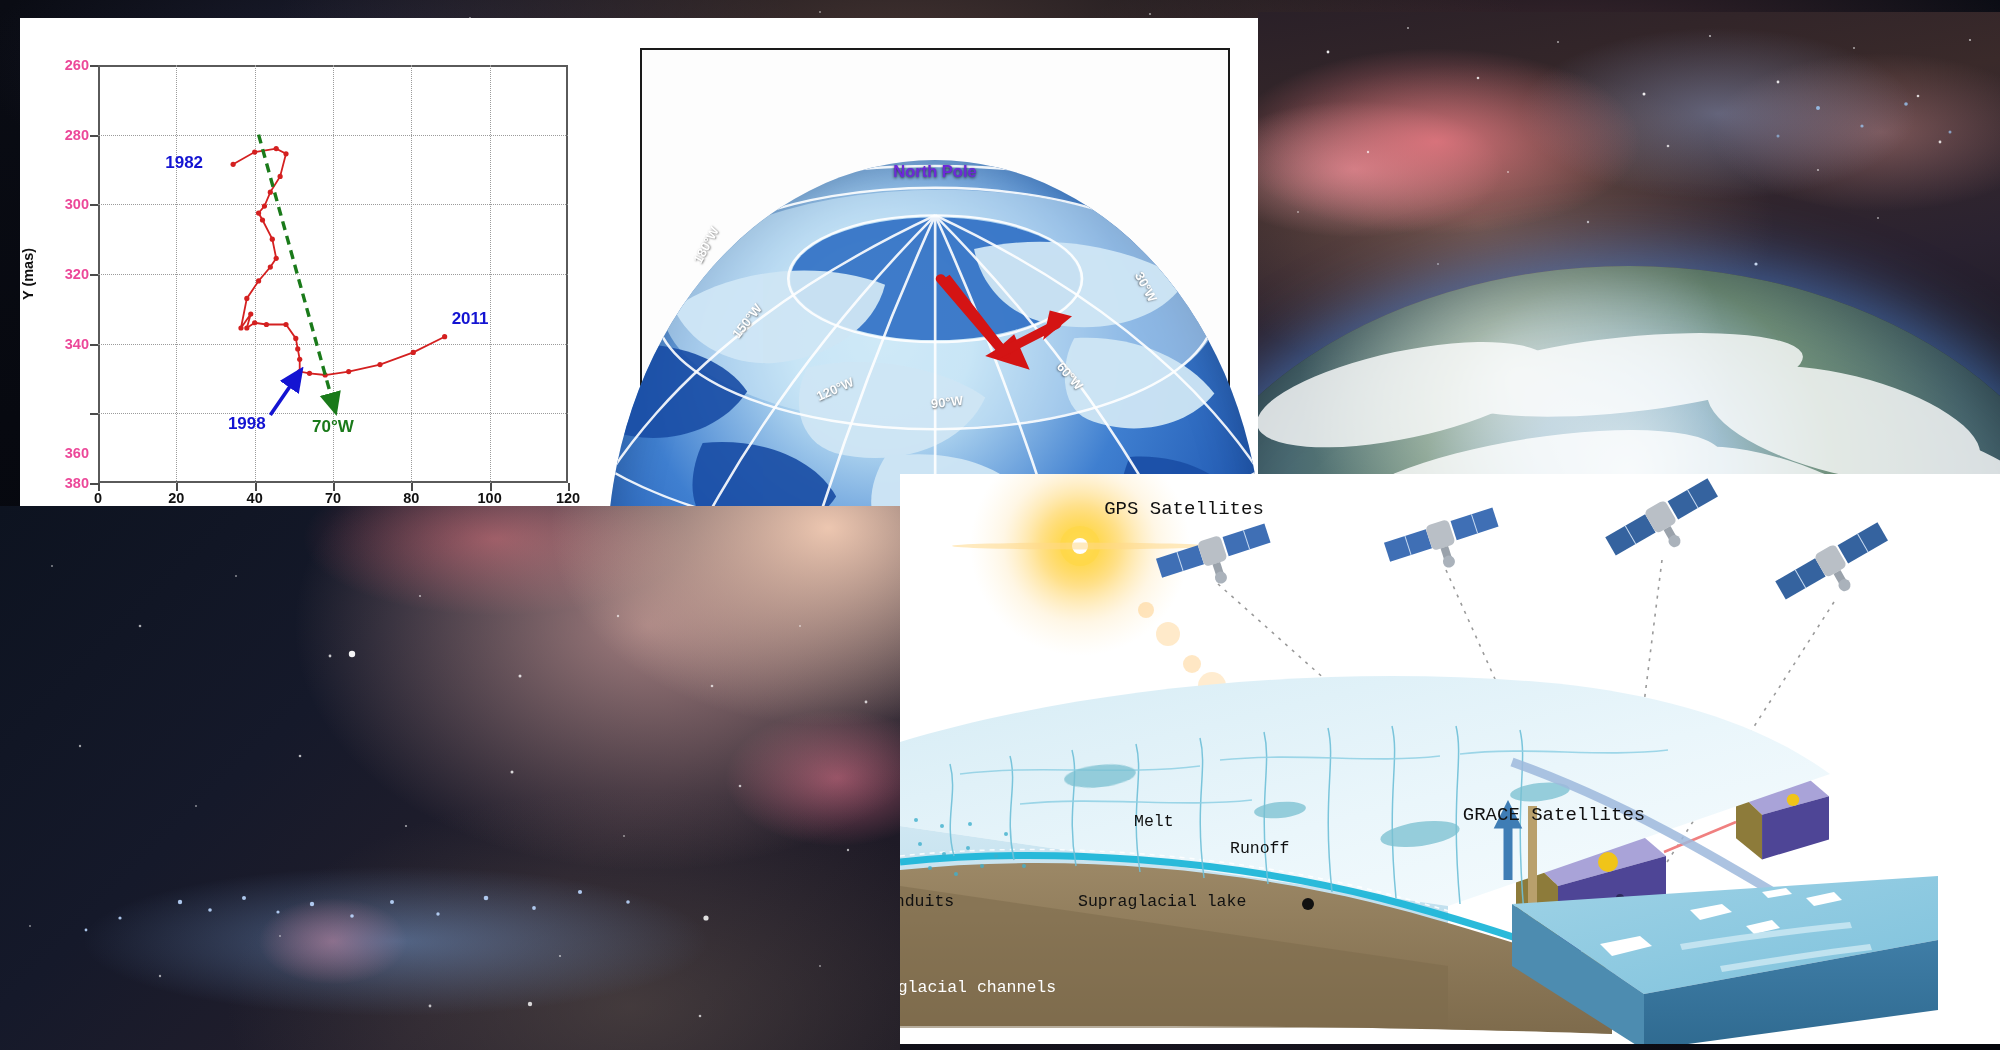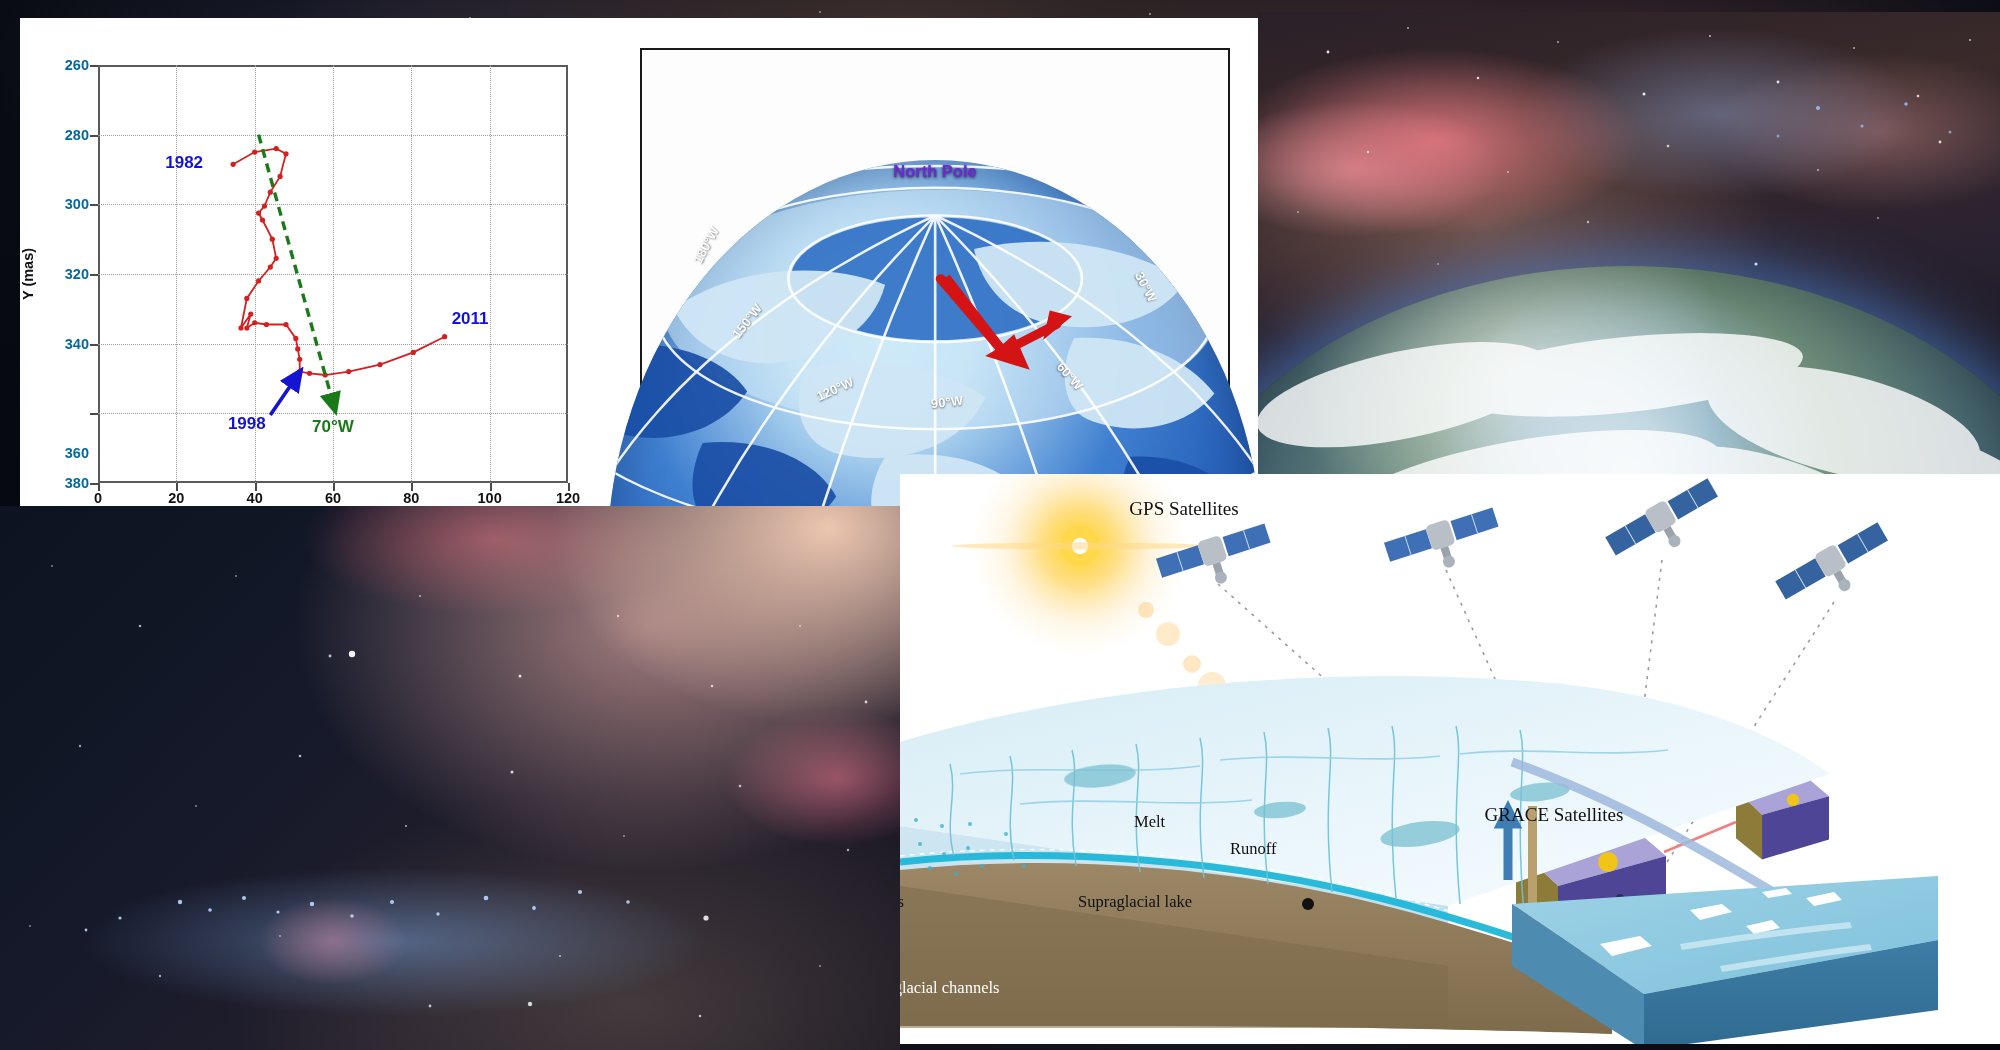--- a/index.html
+++ b/index.html
@@ -34,21 +34,21 @@
     letter-spacing:-.2px;
   }
   #plot-wrap { position:absolute; left:78px; top:47px; width:470px; height:418px; }
   #plot-frame {
     position:absolute; inset:0;
     border:2px solid #5a5a5a; background:#fff;
   }
   .ylab {
     position:absolute; right:100%; margin-right:9px;
     transform:translateY(-50%);
-    font-size:14.5px; font-weight:bold; color:#0369a1; white-space:nowrap;
+    font-size:14.5px; font-weight:bold; color:#ec4899; white-space:nowrap;
   }
   .xlab {
     position:absolute; top:100%; margin-top:7px;
     transform:translateX(-50%);
     font-size:14.5px; font-weight:bold; color:#111;
   }
   .ytick { position:absolute; left:-8px; width:8px; height:0; border-top:2px solid #4a4a4a; }
   .xtick { position:absolute; bottom:-8px; height:8px; width:0; border-left:2px solid #4a4a4a; }
   .gl-h { position:absolute; left:0; right:0; border-top:1px dotted #9b9b9b; }
   .gl-v { position:absolute; top:0; bottom:0; border-left:1px dotted #9b9b9b; }
@@ -122,21 +122,21 @@
       radial-gradient(ellipse 560px 300px at 70% 92%, rgba(110,95,85,.45), rgba(0,0,0,0) 72%),
       linear-gradient(135deg,#0d1320 0%,#15192a 35%,#241f2c 65%,#1a1722 100%);
   }
   #galaxy-card svg { position:absolute; inset:0; width:100%; height:100%; }
 
   
   #ice-card { left:900px; top:474px; width:1100px; height:570px; }
   #ice-card svg { position:absolute; inset:0; width:100%; height:100%; }
   .ice-label {
     position:absolute; font-size:16.5px; color:#111; white-space:nowrap;
-    font-family:Liberation Serif, serif;
+    font-family:Liberation Mono, monospace;
   }
   .ice-label.white { color:#fff; }
   .ice-label.big { font-size:19px; }
 </style>
 </head>
 <body>
 
 <div id="bg-space">
   <svg id="bg-stars" viewBox="0 0 2000 1050" preserveAspectRatio="none">
     <g fill="#ffffff">
@@ -198,21 +198,21 @@
           <div class="ylab" style="top: 348.333px; margin-top: 40px;">360</div>
           <div class="ytick" style="top: 418px;"></div>
           <div class="ylab" style="top: 418px;">380</div>
           <div class="xtick" style="left: 0px;"></div>
           <div class="xlab" style="left: 0px;">0</div>
           <div class="xtick" style="left: 78.3333px;"></div>
           <div class="xlab" style="left: 78.3333px;">20</div>
           <div class="xtick" style="left: 156.667px;"></div>
           <div class="xlab" style="left: 156.667px;">40</div>
           <div class="xtick" style="left: 235px;"></div>
-          <div class="xlab" style="left: 235px;">60</div>
+          <div class="xlab" style="left: 235px;">70</div>
           <div class="xtick" style="left: 313.333px;"></div>
           <div class="xlab" style="left: 313.333px;">80</div>
           <div class="xtick" style="left: 391.667px;"></div>
           <div class="xlab" style="left: 391.667px;">100</div>
           <div class="xtick" style="left: 470px;"></div>
           <div class="xlab" style="left: 470px;">120</div>
         </div>
       <svg id="trace-svg" style="position:absolute;inset:0;width:100%;height:100%;overflow:visible">
         <defs>
           <marker id="arrow-green" markerWidth="7" markerHeight="7" refX="3" refY="3.2" orient="auto">

